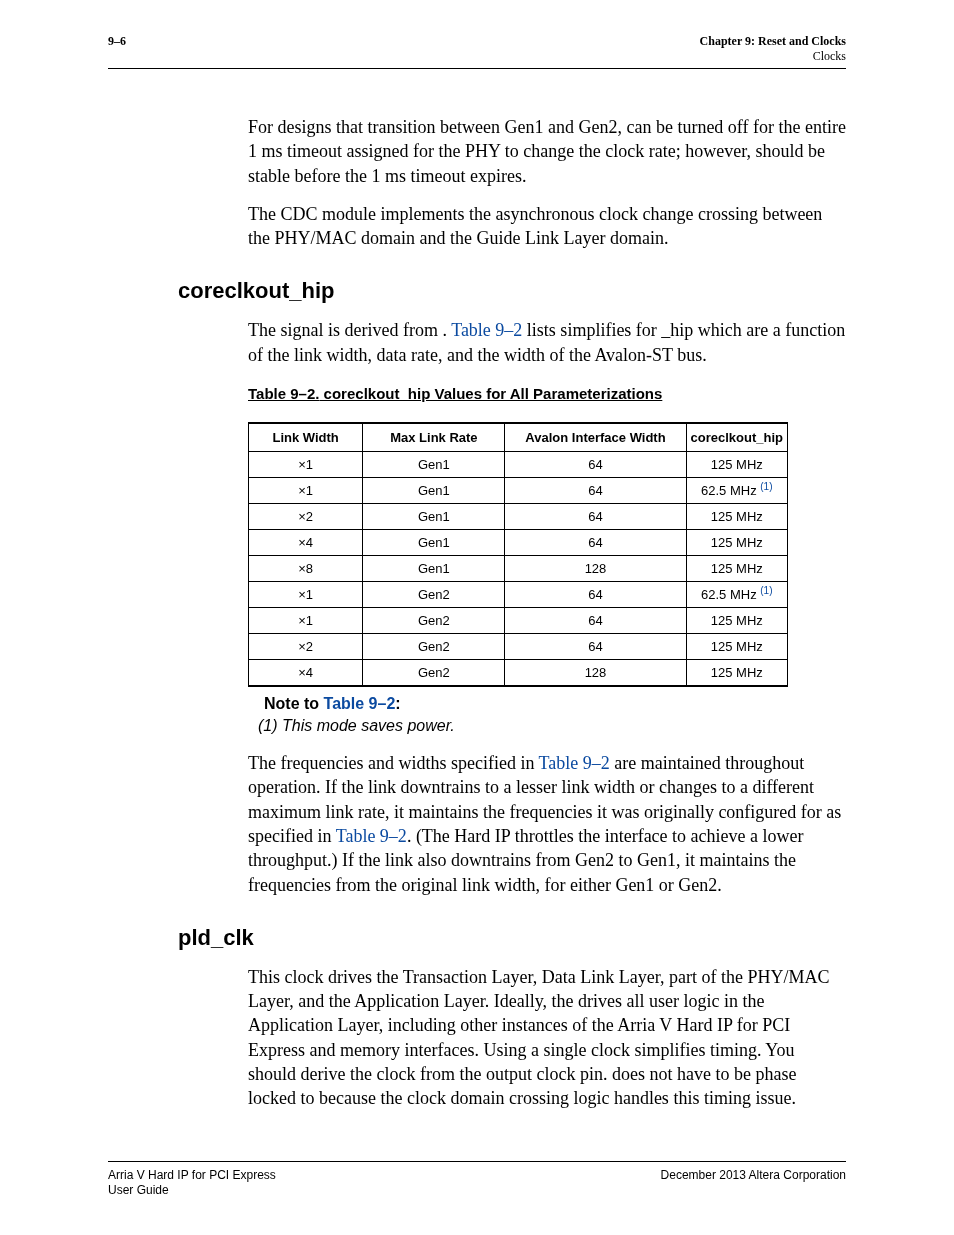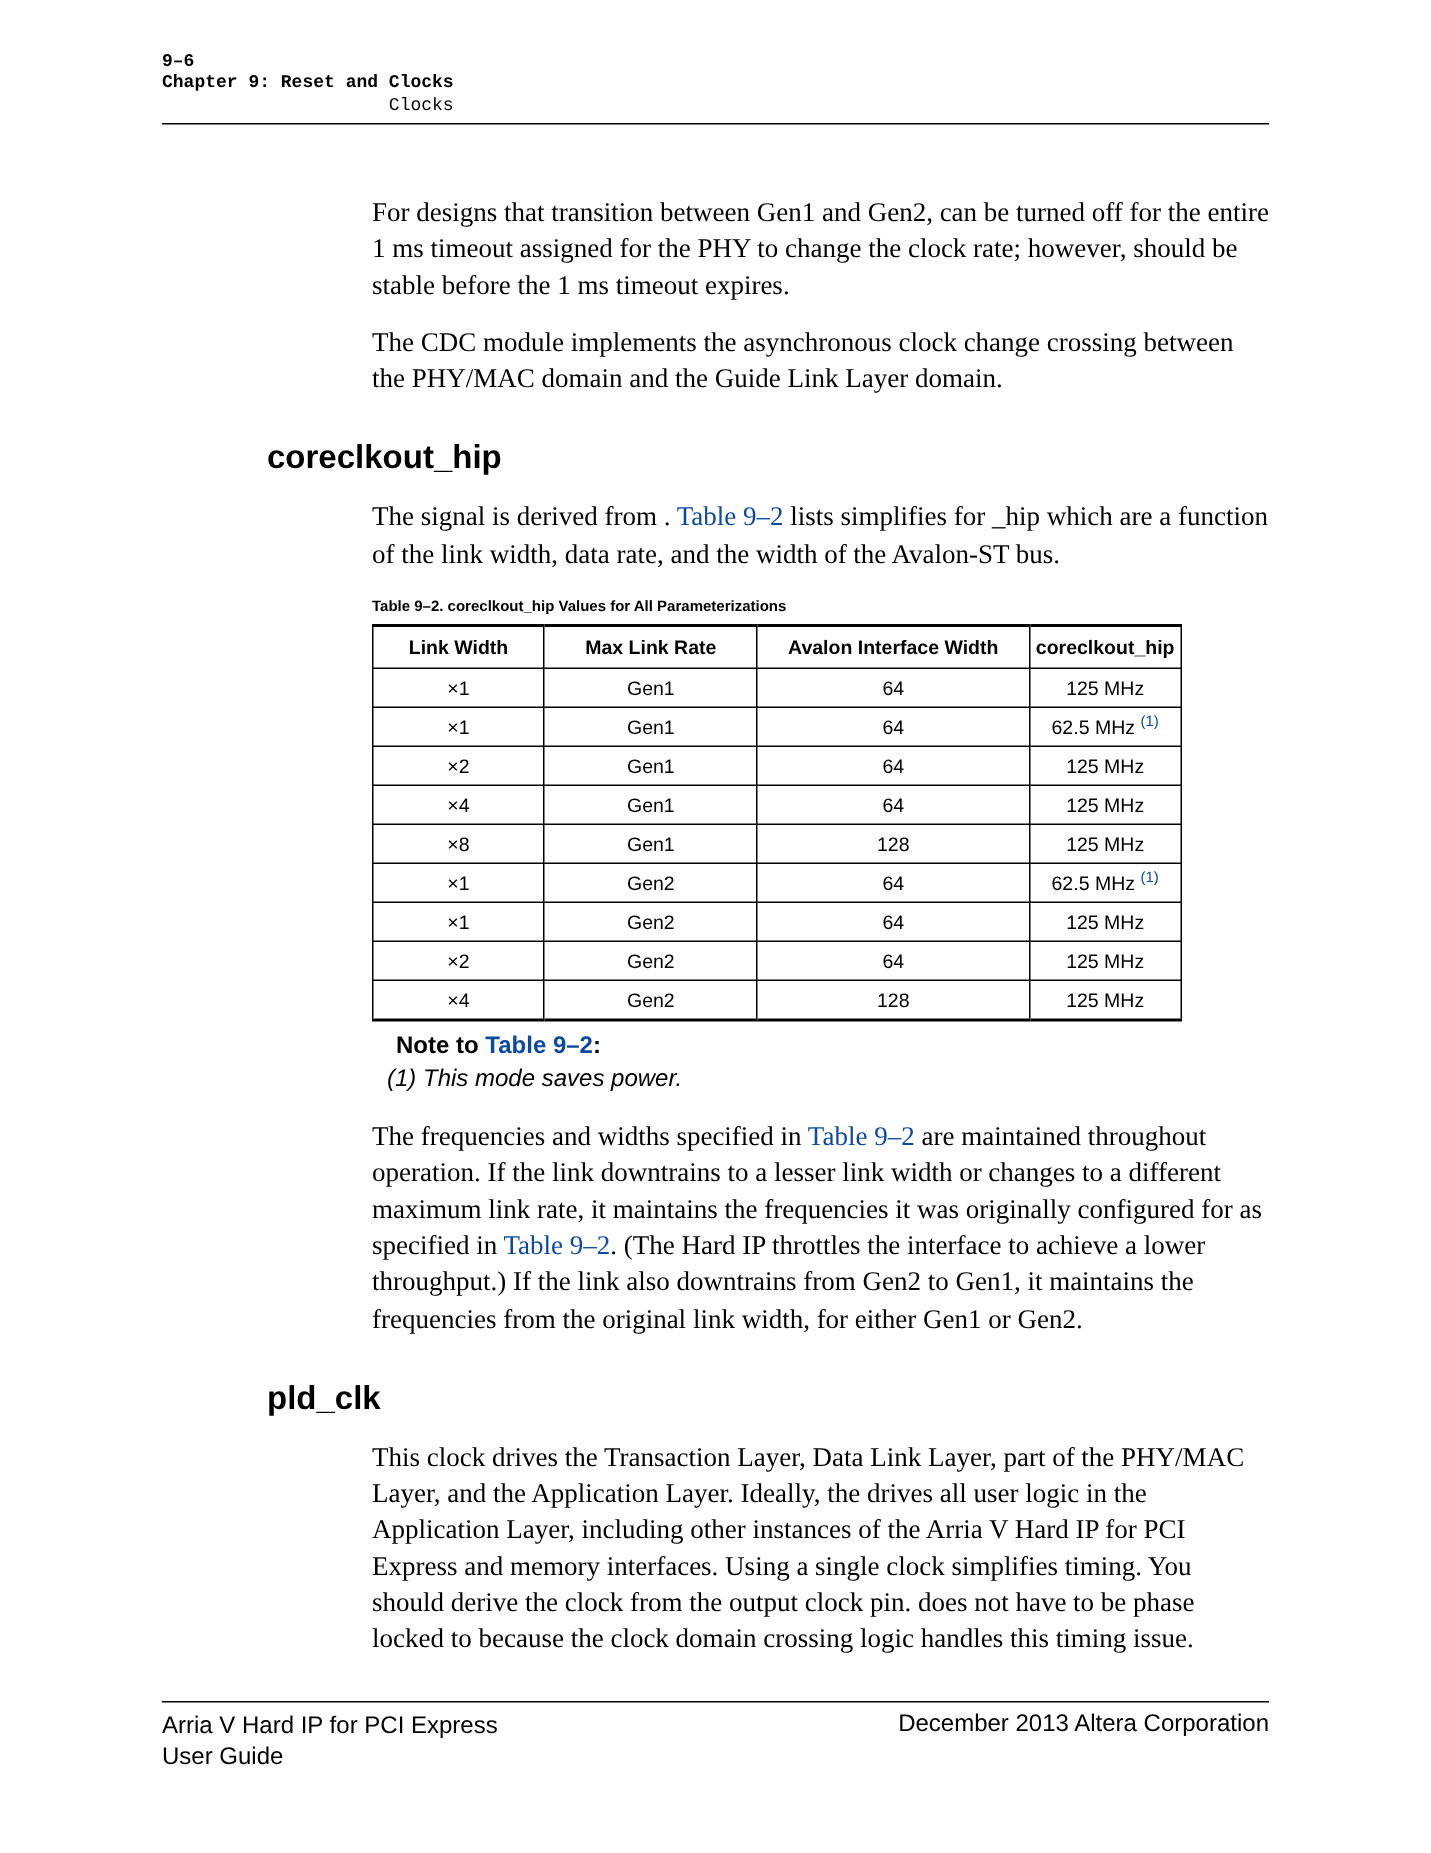--- a/index.html
+++ b/index.html
@@ -12,24 +12,23 @@
   .page {
     width: 954px;
     height: 1235px;
     position: relative;
     box-sizing: border-box;
     padding: 34px 108px 0 108px;
   }
   .header-row {
     display: flex;
     justify-content: space-between;
-    font-family: Liberation Mono, monospace;
+    font-family: Liberation Serif, serif;
     font-size: 12px;
     align-items: flex-start;
-    flex-direction: column;
   }
   .header-left {
     font-weight: bold;
   }
   .header-right {
     text-align: right;
     line-height: 1.25;
   }
   .header-chapter {
     font-weight: bold;
@@ -54,24 +53,25 @@
     font-family: Arial, Helvetica, sans-serif;
     font-weight: 900;
     font-size: 22px;
     margin: 28px 0 0 70px;
   }
   .link { color: #0b4aa0; }
   .sup-link { color: #0b4aa0; font-size: 10px; vertical-align: super; line-height: 0; }
 
   .table-caption {
     font-family: Arial, Helvetica, sans-serif;
-    font-size: 10px;
+    font-size: 15px;
     font-weight: bold;
     margin-top: 18px;
-    margin-bottom: 6px;
+    margin-bottom: 20px;
+    text-decoration: underline;
   }
   table.data {
     border-collapse: collapse;
     width: 540px;
     font-family: Arial, Helvetica, sans-serif;
     font-size: 13px;
   }
   table.data th {
     border: 1px solid #000;
     border-top: 2px solid #000;
@@ -98,23 +98,23 @@
     font-family: Arial, Helvetica, sans-serif;
     font-size: 16px;
     margin: 4px 0 0 10px;
     font-style: italic;
   }
 
   .footer {
     position: absolute;
     left: 108px;
     right: 108px;
-    bottom: 52px;
-    font-family: Arial, Helvetica, sans-serif;
-    font-size: 16px;
+    bottom: 36px;
+    font-family: Arial, Helvetica, sans-serif;
+    font-size: 12px;
   }
   .footer-rule {
     border: 0;
     border-top: 1px solid #000;
     margin: 0 0 6px 0;
   }
   .footer-row {
     display: flex;
     justify-content: space-between;
     align-items: flex-start;

